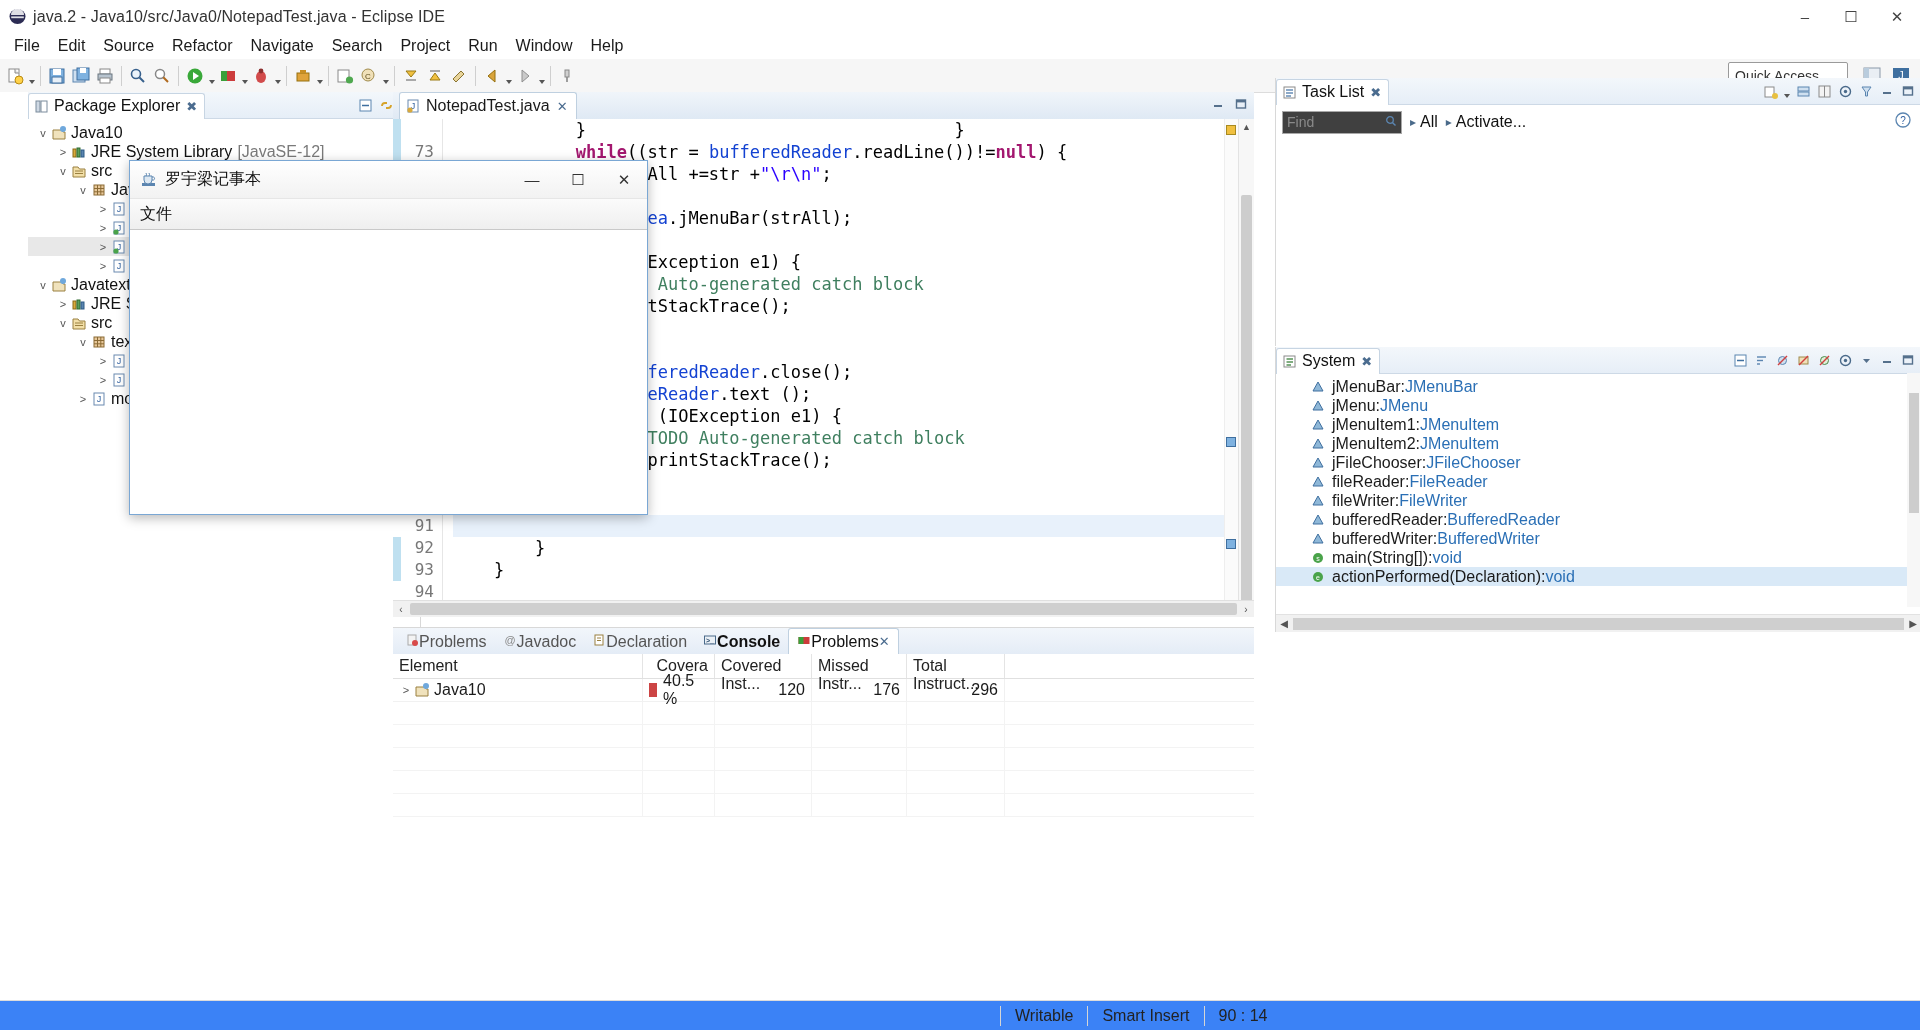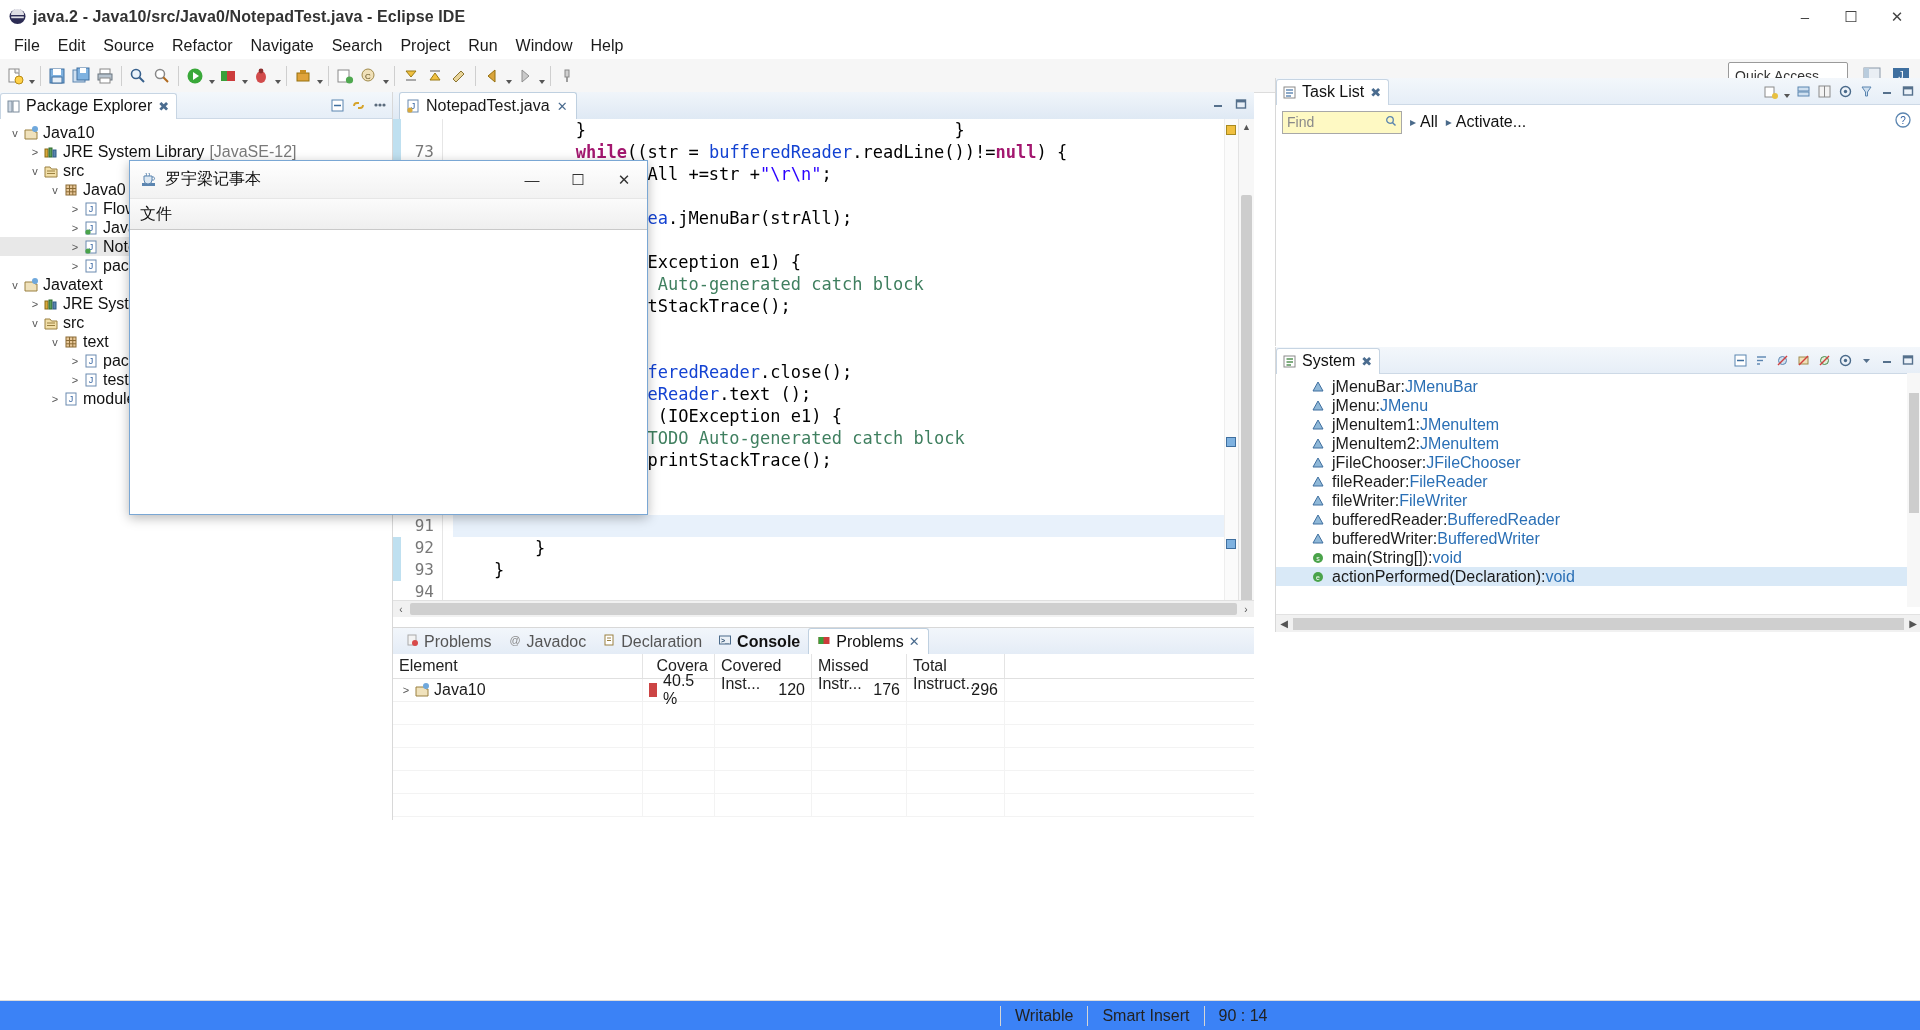--- a/index.html
+++ b/index.html
@@ -8,21 +8,21 @@
     font-family:"Liberation Sans",sans-serif;
     font-size:17px;color:#1a1a1a;background:#f4f4f4;
     -webkit-font-smoothing:antialiased;
   }
   .app{position:relative;width:1920px;height:1030px;background:#ffffff;}
 
   
   .titlebar{position:absolute;left:0;top:0;width:1920px;height:33px;background:#ffffff;
     border-bottom:1px solid #f0f0f0;display:flex;align-items:center;}
   .titlebar .tb-icon{margin-left:8px;width:18px;height:18px;display:flex;align-items:center;justify-content:center;}
-  .titlebar .tb-text{margin-left:7px;font-size:16px;color:#333;letter-spacing:0.1px;font-weight:bold;}
+  .titlebar .tb-text{margin-left:7px;font-size:16px;color:#333;letter-spacing:0.1px;}
   .winbtns{position:absolute;right:0;top:0;height:33px;display:flex;}
   .winbtn{width:46px;height:33px;display:flex;align-items:center;justify-content:center;font-size:15px;color:#444;}
 
   
   .menubar{position:absolute;left:0;top:33px;width:1920px;height:26px;background:#ffffff;display:flex;align-items:center;padding-left:5px;}
   .menuitem{padding:3px 9px;font-size:16px;color:#1a1a1a;}
 
   
   .toolbar{position:absolute;left:0;top:59px;width:1920px;height:33px;background:#f6f6f6;
     border-bottom:1px solid #dcdcdc;display:flex;align-items:center;}
@@ -43,21 +43,21 @@
     border-bottom:1px solid #cdd9e6;position:relative;}
   .pane-tab{height:25px;display:inline-flex;align-items:center;padding:0 7px 0 5px;background:#ffffff;
     border-top:1px solid #c7d5e3;border-left:1px solid #c7d5e3;border-right:1px solid #c7d5e3;
     border-top-left-radius:3px;border-top-right-radius:3px;font-size:16px;color:#111;margin-top:1px;}
   .pane-tab .tabicon{margin-right:5px;display:flex;}
   .pane-tab .closex{margin-left:6px;font-size:13px;color:#4b6c8f;}
   .pane-tools{position:absolute;right:4px;top:0;height:26px;display:flex;align-items:center;gap:3px;}
   .ptool{width:18px;height:18px;display:flex;align-items:center;justify-content:center;}
 
   
-  #pkg{left:0;top:92px;width:392px;height:728px;border-right:1px solid #d8d8d8;}
+  #pkg{left:0;top:92px;width:392px;height:728px;border-right:1px solid #d8d8d8;padding-left:28px;}
   .tree{padding-top:4px;font-size:16px;}
   .trow{height:19px;display:flex;align-items:center;white-space:nowrap;padding-left:4px;}
   .trow.sel{background:#e8e8e8;}
   .twist{width:14px;height:14px;display:flex;align-items:center;justify-content:center;color:#555;font-size:11px;}
   .ticon{width:18px;display:flex;align-items:center;justify-content:center;margin-right:3px;}
   .tlabel{color:#111;}
   .tdim{color:#7a7a7a;margin-left:5px;}
 
   
   #editor{left:393px;top:92px;width:861px;height:525px;}
@@ -84,37 +84,37 @@
   .vs-up,.vs-dn{position:absolute;left:0;width:15px;height:15px;display:flex;align-items:center;justify-content:center;font-size:9px;color:#555;}
   .hscroll{position:absolute;left:0;bottom:0;width:861px;height:16px;background:#f1f1f1;border-top:1px solid #e0e0e0;display:flex;align-items:center;}
   .hs-left,.hs-right{width:16px;text-align:center;font-size:10px;color:#555;}
   .hthumb{flex:1;height:12px;background:#cfcfcf;margin:0 1px;border-radius:2px;}
   .markerbar{position:absolute;right:15px;top:0;width:14px;height:498px;background:#fbfbfb;border-left:1px solid #eee;}
   .mk{position:absolute;right:3px;width:8px;height:8px;}
 
   
   #bottom{left:393px;top:627px;width:861px;height:193px;border-top:1px solid #d8d8d8;}
   .btabs{height:26px;background:linear-gradient(#f2f6fb,#e4ecf6);display:flex;align-items:flex-end;position:relative;padding-left:4px;}
-  .btab{height:25px;display:inline-flex;align-items:center;padding:0 8px;font-size:16px;color:#555;gap:5px;}
+  .btab{height:25px;display:inline-flex;align-items:center;padding:0 8px;font-size:16px;color:#555;}
   .btab.bold{font-weight:bold;color:#111;}
   .btab.active{background:#fff;border:1px solid #bfd0e0;border-bottom:none;border-top-left-radius:3px;border-top-right-radius:3px;color:#111;}
   .covtable{font-size:16px;background:#fff;height:167px;}
   .covhead{height:24px;display:flex;border-bottom:1px solid #e0e0e0;background:#fff;}
   .covhead div{border-right:1px solid #e4e4e4;padding:3px 6px;color:#222;box-sizing:border-box;}
   .covrow{height:22px;display:flex;align-items:center;border-bottom:1px solid #f1f1f1;}
   .covrow .cell{box-sizing:border-box;padding:0 6px;border-right:1px solid #f0f0f0;height:22px;display:flex;align-items:center;}
   .covempty{height:22px;border-bottom:1px solid #f3f3f3;display:flex;}
   .covempty .cell{box-sizing:border-box;border-right:1px solid #f3f3f3;height:22px;}
   .cbar{width:9px;height:14px;margin-right:6px;background:linear-gradient(#c44,#c44);position:relative;}
 
   
   #tasks{left:1275px;top:78px;width:645px;height:268px;border-left:1px solid #d8d8d8;}
   #outline{left:1275px;top:347px;width:645px;height:285px;border-left:1px solid #d8d8d8;}
   .find-row{height:28px;display:flex;align-items:center;padding:3px 6px;gap:8px;}
-  .findbox{width:110px;height:21px;border:1px solid #a8a8a8;background:#fef9c3;display:flex;align-items:center;
+  .findbox{width:110px;height:21px;border:1px solid #a8a8a8;background:#404040;display:flex;align-items:center;
     padding:0 4px;font-size:14px;color:#8a8a8a;justify-content:space-between;}
   .tl-link{font-size:16px;color:#111;display:flex;align-items:center;gap:4px;}
   .olrow{height:19px;display:flex;align-items:center;padding-left:34px;font-size:16px;white-space:nowrap;}
   .olrow.sel{background:#d9e9f7;}
   .olicon{width:16px;display:flex;align-items:center;justify-content:center;margin-right:6px;}
   .oltype{color:#2a6fb5;}
   .ol-scroll{position:absolute;right:0;top:26px;width:14px;height:234px;background:#f7f7f7;}
   .ol-thumb{position:absolute;left:2px;top:20px;width:10px;height:120px;background:#cdcdcd;}
   .olbottom{position:absolute;left:0;bottom:0;width:645px;height:17px;background:#f1f1f1;border-top:1px solid #e2e2e2;display:flex;align-items:center;}
 

